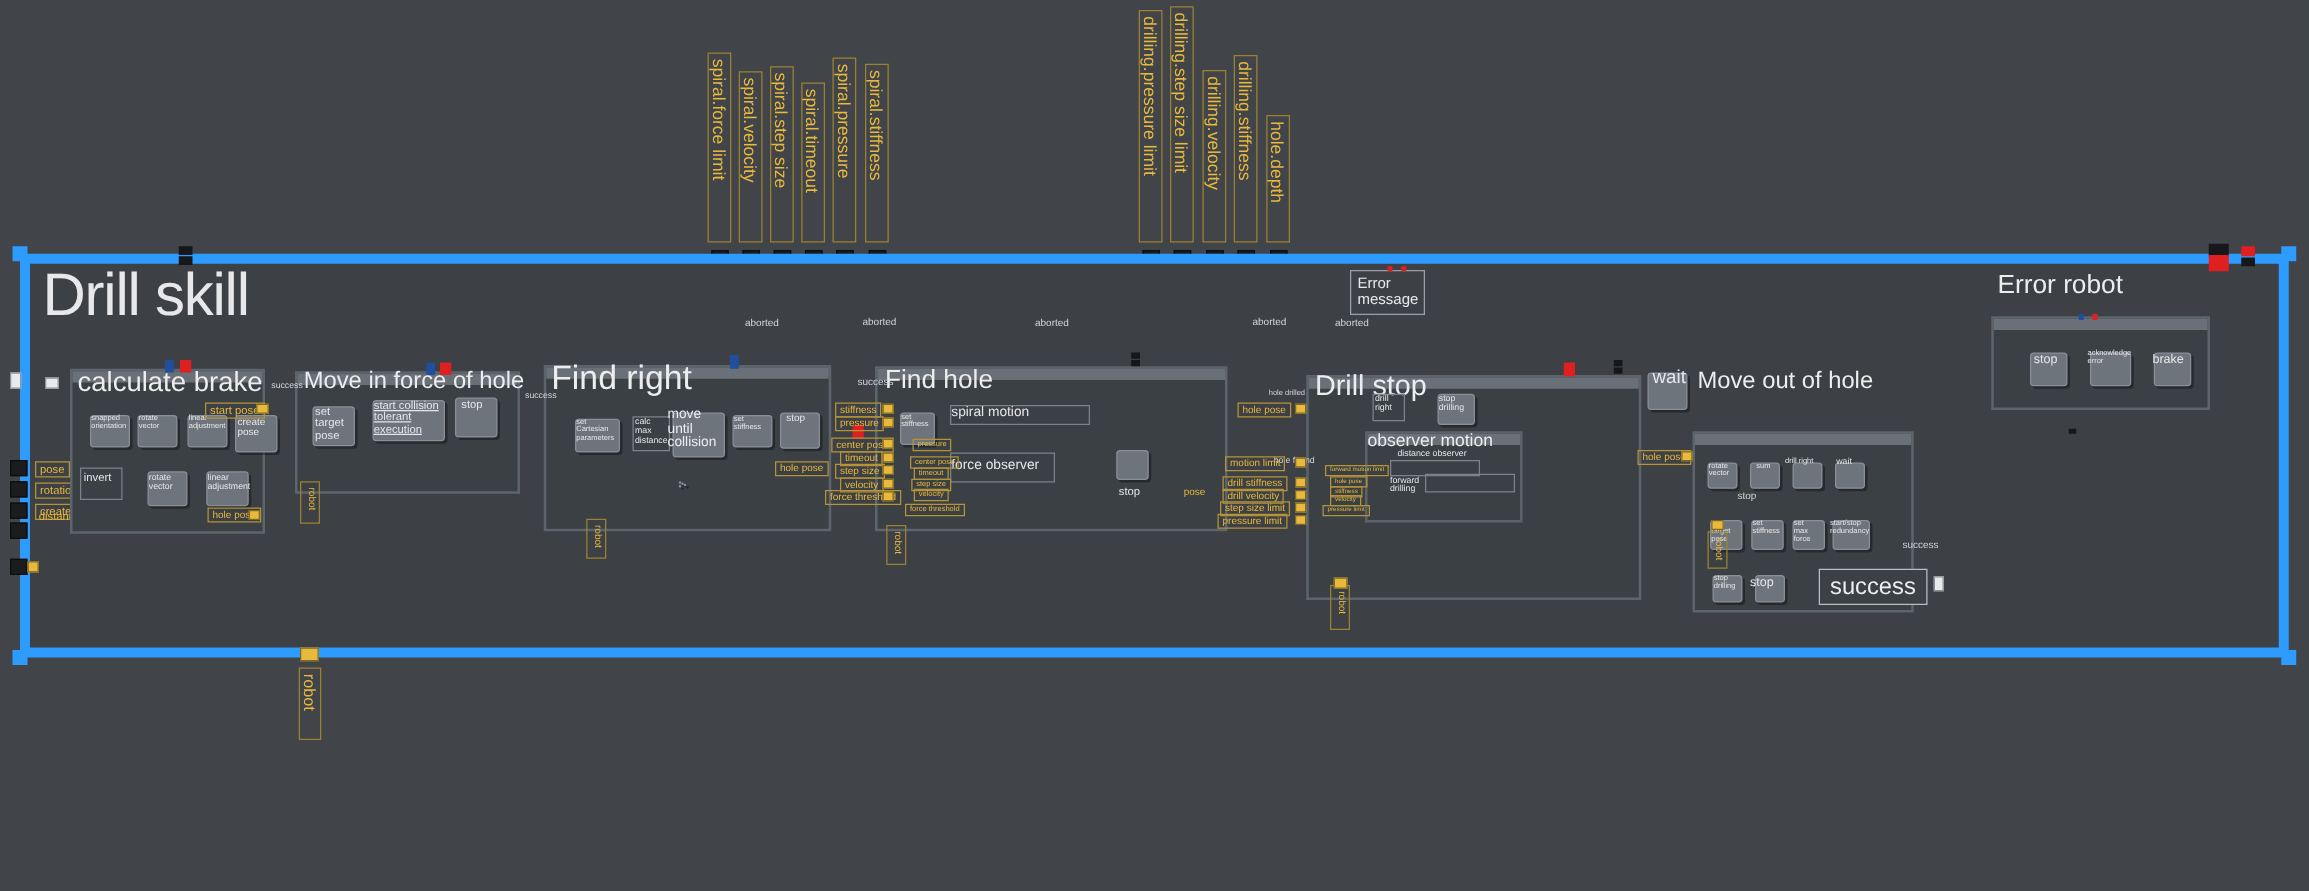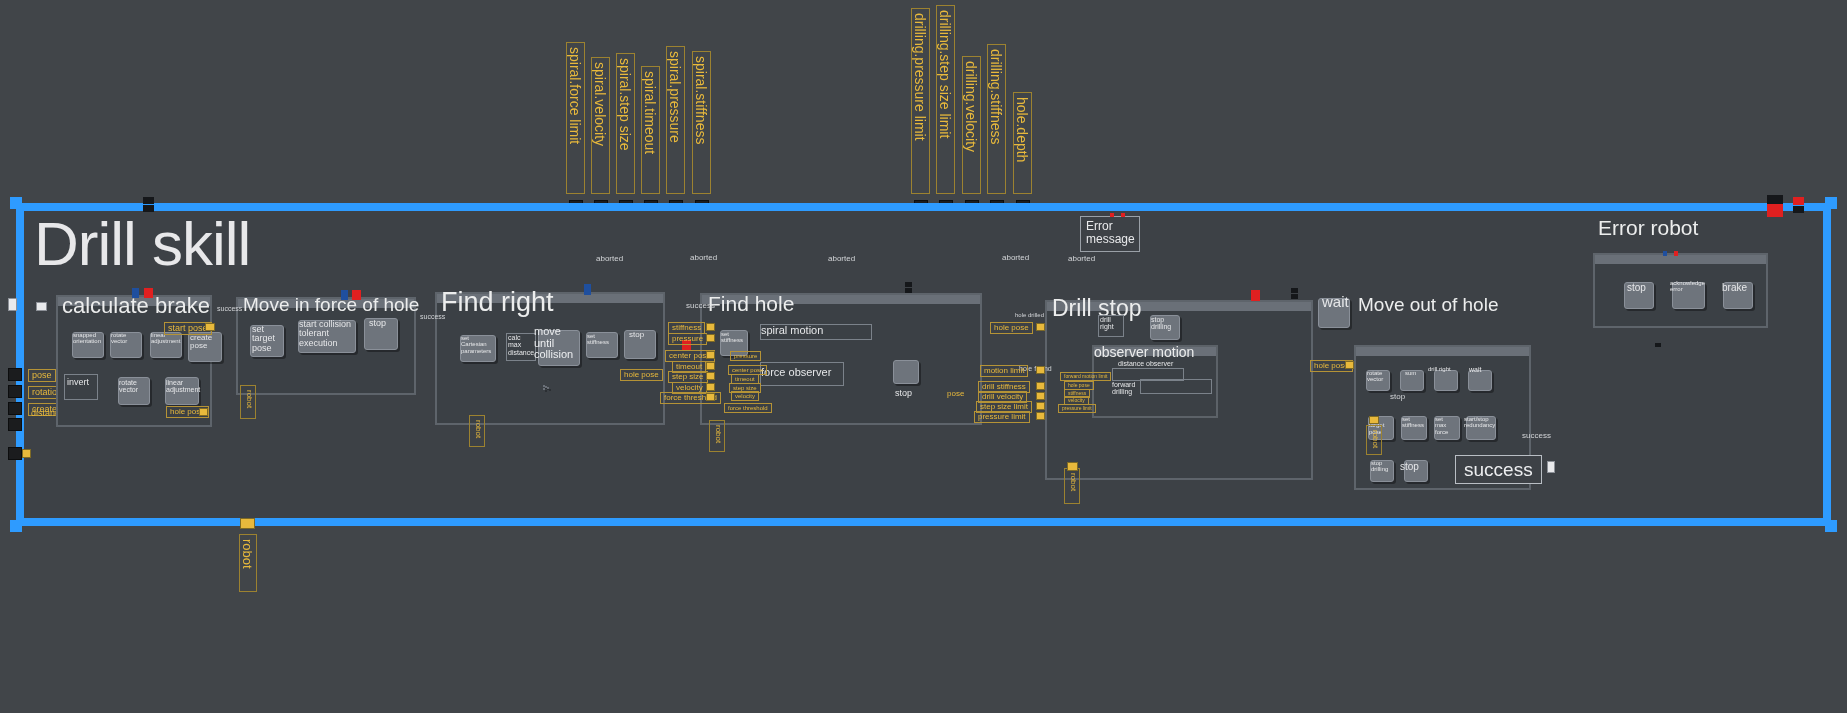--- a/index.html
+++ b/index.html
@@ -31,21 +31,21 @@
   }
   .root-inner {
     position: absolute;
     left: 24px; top: 211px;
     width: 1799px; height: 307px;
     background: #3d4146;
   }
   .root-title {
     position: absolute;
     left: 34px; top: 213px;
-    font-size: 62px;
+    font-size: 48px;
     color: #e8e8ea;
     letter-spacing: -1px;
     line-height: 1;
     white-space: nowrap;
   }
 
   
   .hbox {
     position: absolute;
     background: #3b4045;
@@ -370,21 +370,21 @@
     <div class="hbox-bar"></div>
   </div>
   <div class="hbox-title" style="left:243px; top:295px; font-size:19px;">Move in force of hole</div>
   <div class="io-blue" style="left:341px; top:290px; width:7px; height:10px;"></div>
   <div class="io-red" style="left:352px; top:290px; width:9px; height:10px;"></div>
   <div class="leaf" style="left:250px; top:325px; width:34px; height:32px;"></div>
   <div class="leaf-label" style="left:252px; top:325px; font-size:9px;">set
 target
 pose</div>
   <div class="leaf" style="left:298px; top:320px; width:58px; height:33px;"></div>
-  <div class="leaf-label" style="left:299px; top:320px; font-size:9px;">start collision
+  <div class="leaf-label" style="left:299px; top:320px; font-size:9px;text-decoration:underline;">start collision
 tolerant
 execution</div>
   <div class="leaf" style="left:364px; top:318px; width:34px; height:32px;"></div>
   <div class="leaf-label" style="left:369px; top:319px; font-size:9px;">stop</div>
   <div class="flag-v" style="left:240px; top:385px; width:16px; height:34px; font-size:8px;">
     <span>robot</span>
   </div>
   <div class="edge-label" style="left:217px; top:305px; font-size:7px;">success</div>
 
   <div class="hbox" style="left:435px; top:292px; width:230px; height:133px;">

